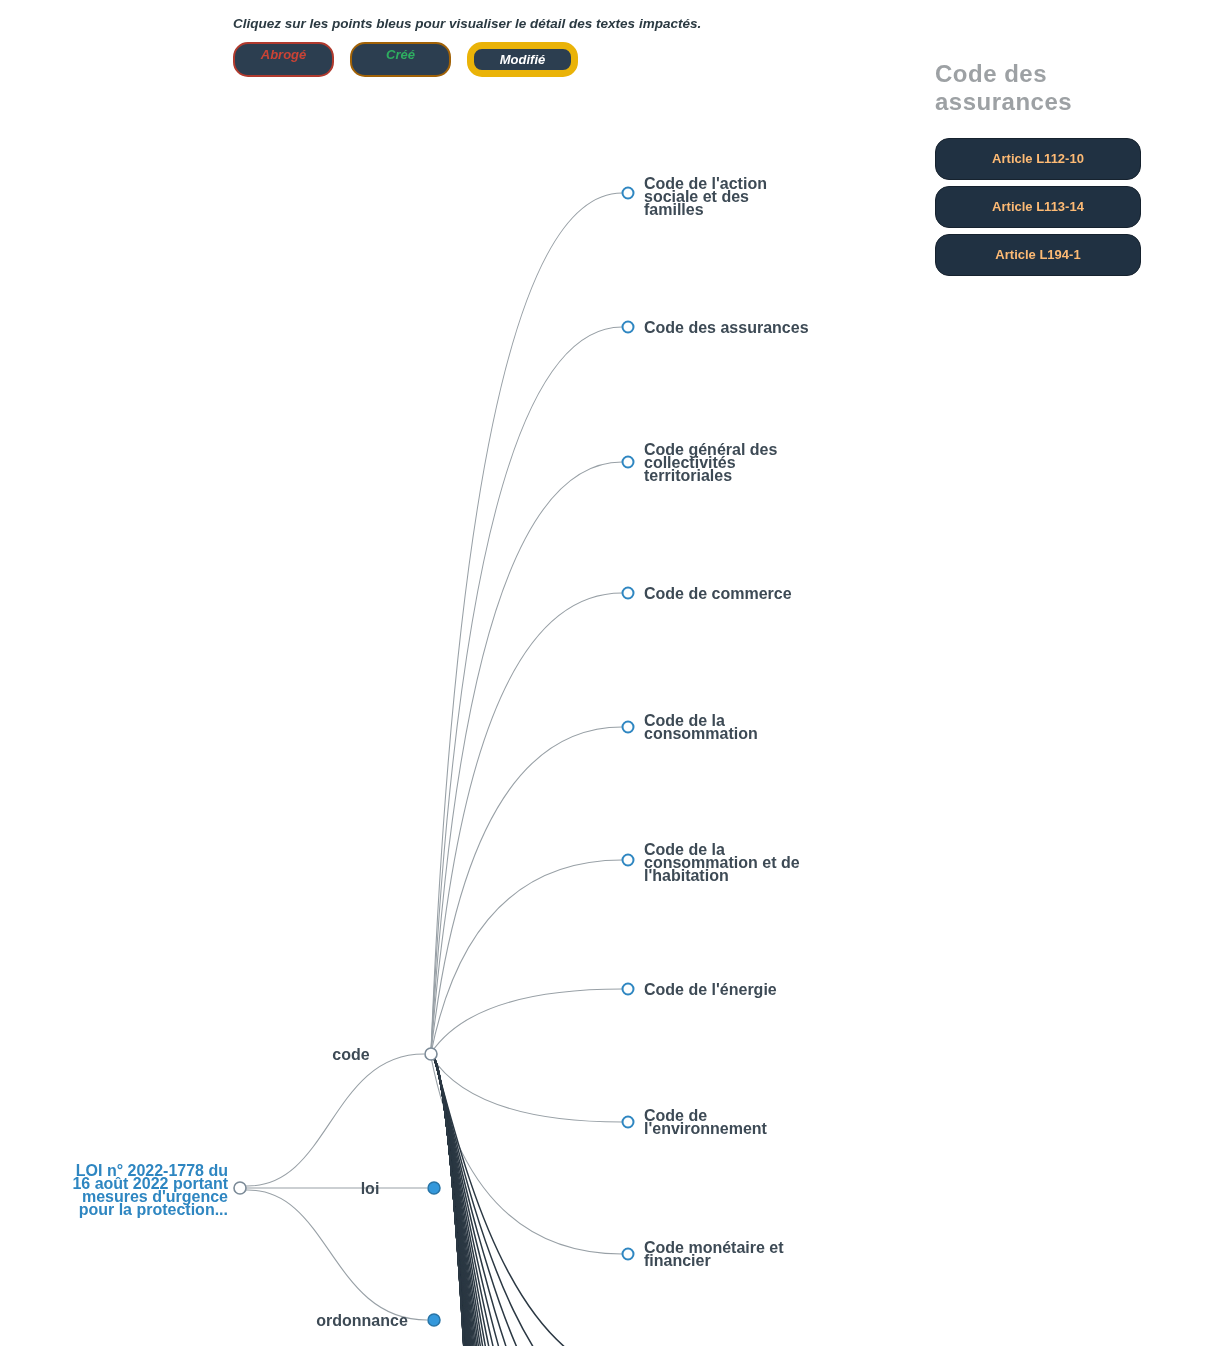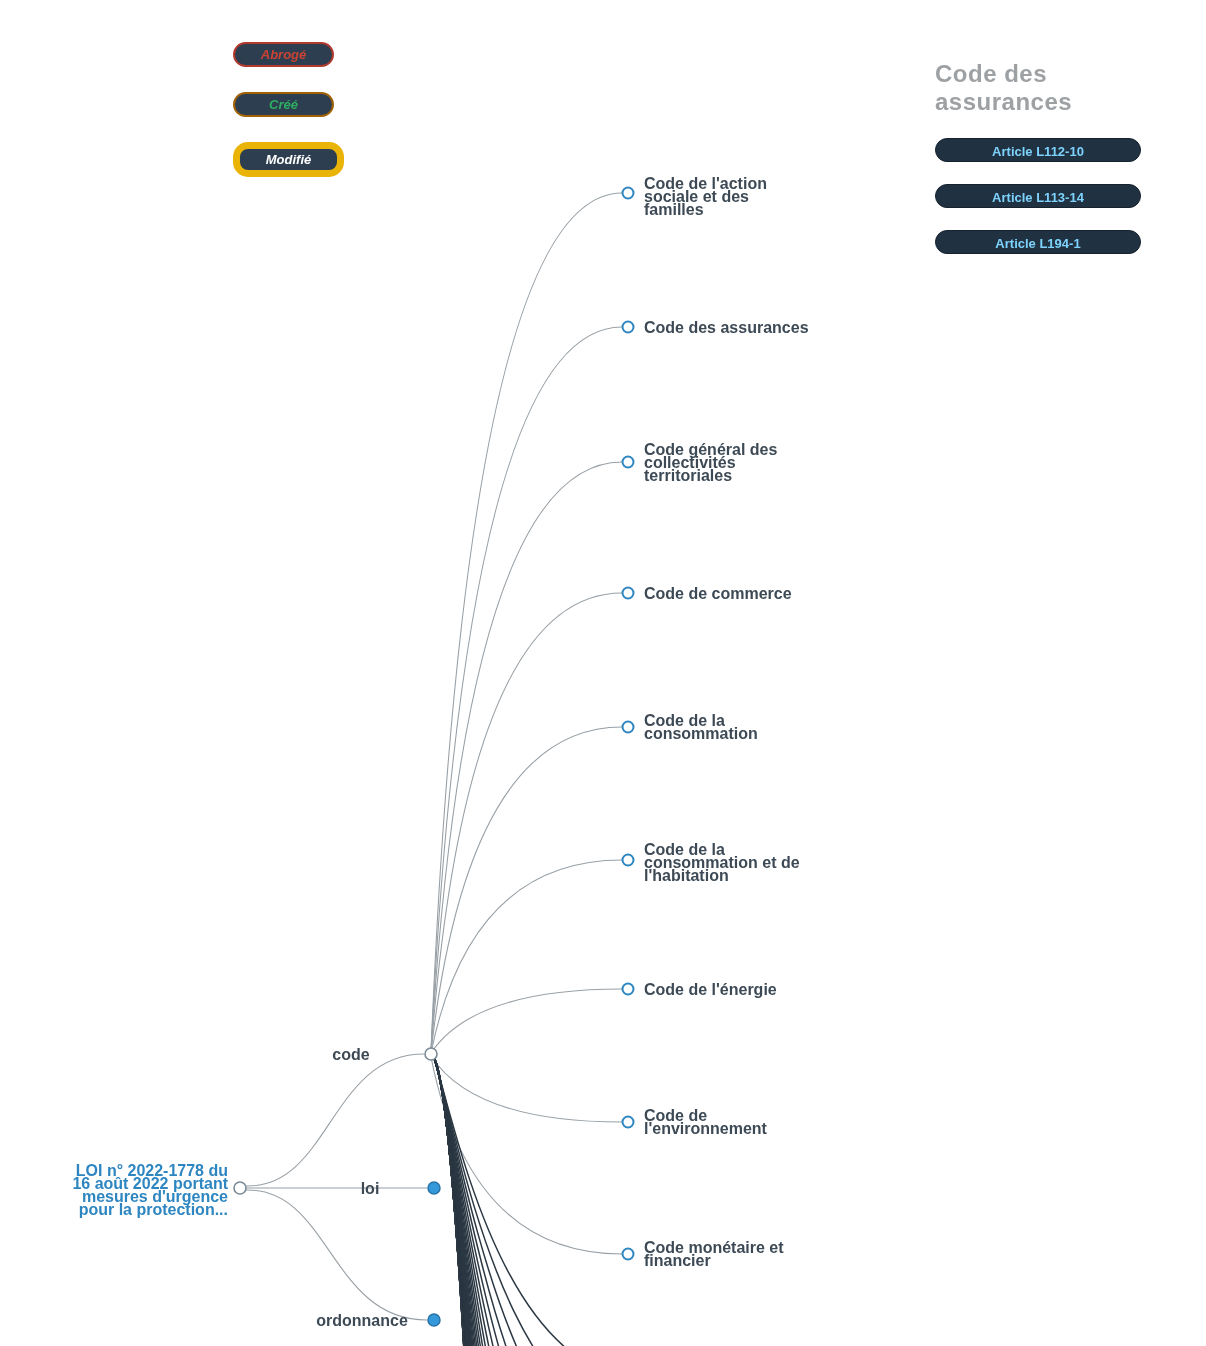--- a/index.html
+++ b/index.html
@@ -11,37 +11,37 @@
   .edge{fill:none;stroke:#98a0a6;stroke-width:1.1;}
   .bundle{fill:none;stroke:#2b3843;stroke-width:1.5;}
   .junction-node{fill:#ffffff;stroke:#7b8a97;stroke-width:1.6;cursor:pointer;}
   .solid-node{fill:#3498db;stroke:#2874a6;stroke-width:1.5;cursor:pointer;}
   .leaf-node{fill:#fdfefe;stroke:#2e86c1;stroke-width:2;cursor:pointer;}
 
   .instruction{
     position:absolute;left:233px;top:16px;
     font-size:13.5px;font-weight:bold;font-style:italic;color:#2b3a42;
   }
-  .legend{position:absolute;left:233px;top:42px;display:flex;gap:25px;flex-direction:column;}
+  .legend{position:absolute;left:233px;top:42px;display:flex;gap:16px;}
   .pill{
     width:97px;padding:3px 0;text-align:center;border-radius:15px;
     background:#2c3e50;font-family:"Liberation Sans",sans-serif;
     font-size:13px;font-weight:bold;font-style:italic;cursor:pointer;
   }
   .pill-abroge{color:#cb4335;border:2px solid #b03a2e;}
   .pill-cree{color:#2eae60;border:2px solid #a16207;}
   .pill-modifie{color:#ffffff;border:7px solid #eab308;}
 
   .detail-panel{position:absolute;left:935px;top:60px;width:240px;}
   .panel-title{
     font-size:24px;font-weight:bold;color:#9da1a4;margin-bottom:22px;letter-spacing:0.5px;
   }
   .article-btn{
-    display:block;width:206px;height:24px;margin-bottom:22px;
-    background:#203142;color:#7dd3fc;border:1px solid #16222e;border-radius:14px;
+    display:block;width:206px;height:42px;margin-bottom:6px;
+    background:#203142;color:#fdba74;border:1px solid #16222e;border-radius:14px;
     font-family:"Liberation Sans",sans-serif;font-size:13px;font-weight:bold;
     cursor:pointer;text-align:center;line-height:26px;padding:0;
   }
 
   .node-label{
     position:absolute;font-size:16px;font-weight:bold;color:#3d4a55;line-height:13px;
   }
   .leaf-label{left:644px;transform:translateY(-50%);max-width:168px;}
   .branch-label{text-align:center;transform:translateY(-50%);width:140px;}
   .root-label{
@@ -138,20 +138,21 @@
       <circle class="leaf-node" cx="628" cy="462" r="5.5"></circle>
       <circle class="leaf-node" cx="628" cy="593" r="5.5"></circle>
       <circle class="leaf-node" cx="628" cy="727" r="5.5"></circle>
       <circle class="leaf-node" cx="628" cy="860" r="5.5"></circle>
       <circle class="leaf-node" cx="628" cy="989" r="5.5"></circle>
       <circle class="leaf-node" cx="628" cy="1122" r="5.5"></circle>
       <circle class="leaf-node" cx="628" cy="1254" r="5.5"></circle>
     </g>
   </svg>
 
+  <div class="instruction">Cliquez sur les points bleus pour visualiser le détail des textes impactés.</div>
 
   <div class="legend">
     <div class="pill pill-abroge">Abrogé</div>
     <div class="pill pill-cree">Créé</div>
     <div class="pill pill-modifie">Modifié</div>
   </div>
 
   <div class="detail-panel">
     <div class="panel-title">Code des assurances</div>
     <button class="article-btn">Article L112-10</button>

